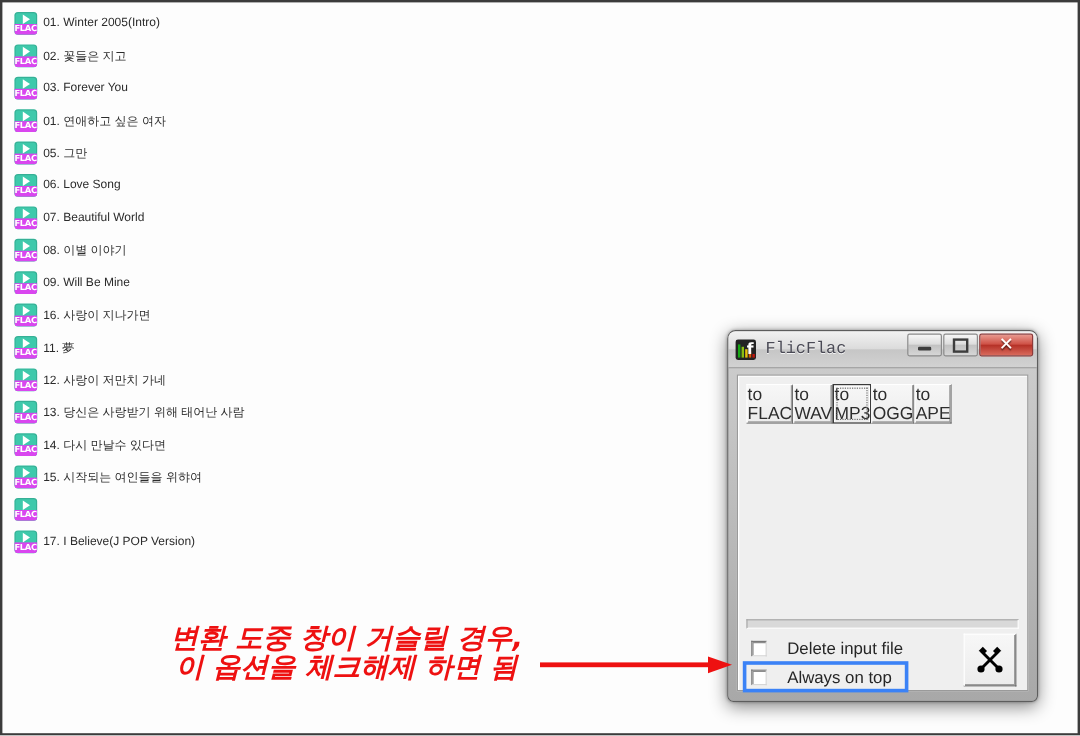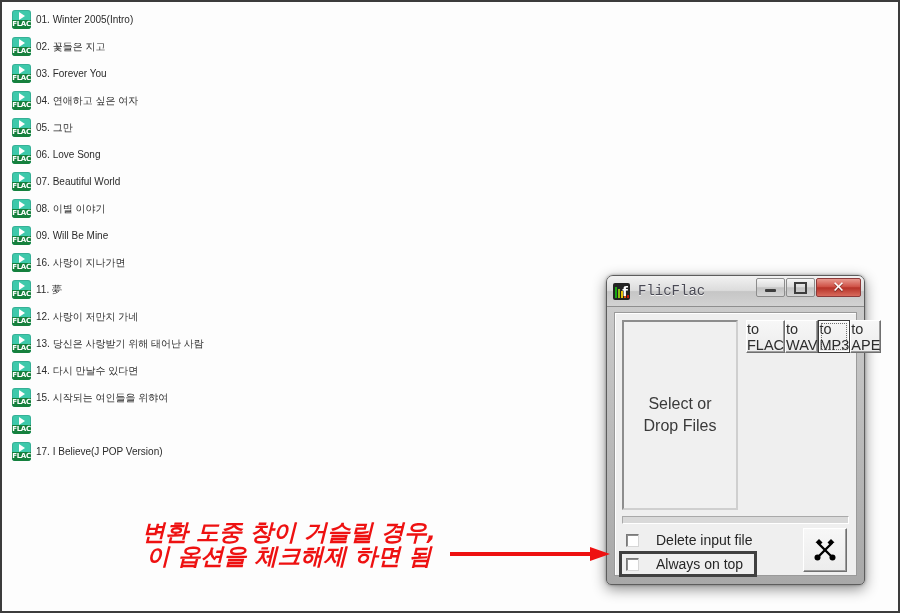--- a/index.html
+++ b/index.html
@@ -53,27 +53,27 @@
     transform: translateX(-50%);
     width: 0; height: 0;
     border-left: 6px solid #ffffff;
     border-top: 4px solid transparent;
     border-bottom: 4px solid transparent;
   }
   .flac-icon .band {
     position: absolute;
     left: 0; right: 0; bottom: 0;
     height: 9px;
-    background: #15803d;
+    background: #d946ef;
     color: #ffffff;
     font-family: "DejaVu Sans", sans-serif;
     font-size: 7px;
     font-weight: bold;
     line-height: 9px;
-    text-align: center;
+    text-align: left;
     letter-spacing: -0.3px;
   }
   .file-label {
     font-size: 10px;
     color: #2b2b2b;
     white-space: nowrap;
   }
 
   
   #flicflac {
@@ -221,21 +221,21 @@
   #checkboxes { padding-top: 1px; }
   .cb-row {
     display: flex;
     align-items: center;
     gap: 17px;
     height: 22px;
     padding: 0 4px;
     box-sizing: border-box;
   }
   .cb-row.highlight {
-    border: 3px solid #404040;
+    border: 3px solid #3b82f6;
     height: 26px;
     margin-left: -3px;
     padding: 0 6px 0 4px;
   }
   .checkbox {
     width: 13px; height: 13px;
     background: #ffffff;
     border: 1px solid #7a7a7a;
     border-right-color: #d6d6d6;
     border-bottom-color: #d6d6d6;
@@ -317,21 +317,21 @@
         <span class="play"></span>
         <span class="band">FLAC</span>
       </span>
       <span class="file-label">03. Forever You</span>
     </div>
     <div class="file-row">
       <span class="flac-icon">
         <span class="play"></span>
         <span class="band">FLAC</span>
       </span>
-      <span class="file-label">04. 연애하고 싶은 여자</span>
+      <span class="file-label">01. 연애하고 싶은 여자</span>
     </div>
     <div class="file-row">
       <span class="flac-icon">
         <span class="play"></span>
         <span class="band">FLAC</span>
       </span>
       <span class="file-label">05. 그만</span>
     </div>
     <div class="file-row">
       <span class="flac-icon">
@@ -443,31 +443,26 @@
         <div class="wbtn close">
           <span class="close-glyph">✕</span>
         </div>
       </div>
     </div>
 
     <div id="ff-body">
 
       <div id="ff-main">
 
-        <div id="dropzone">
-          <div class="dz-text">
-            <div>Select or</div>
-            <div>Drop Files</div>
-          </div>
-        </div>
 
         <div id="convbtns">
           <div class="conv-btn">to FLAC</div>
           <div class="conv-btn">to WAV</div>
           <div class="conv-btn focused">to MP3</div>
+          <div class="conv-btn">to OGG</div>
           <div class="conv-btn">to APE</div>
         </div>
       </div>
 
       <div id="ff-sep"></div>
 
       <div id="ff-bottom">
         <div id="checkboxes">
           <div class="cb-row">
             <span class="checkbox"></span>

